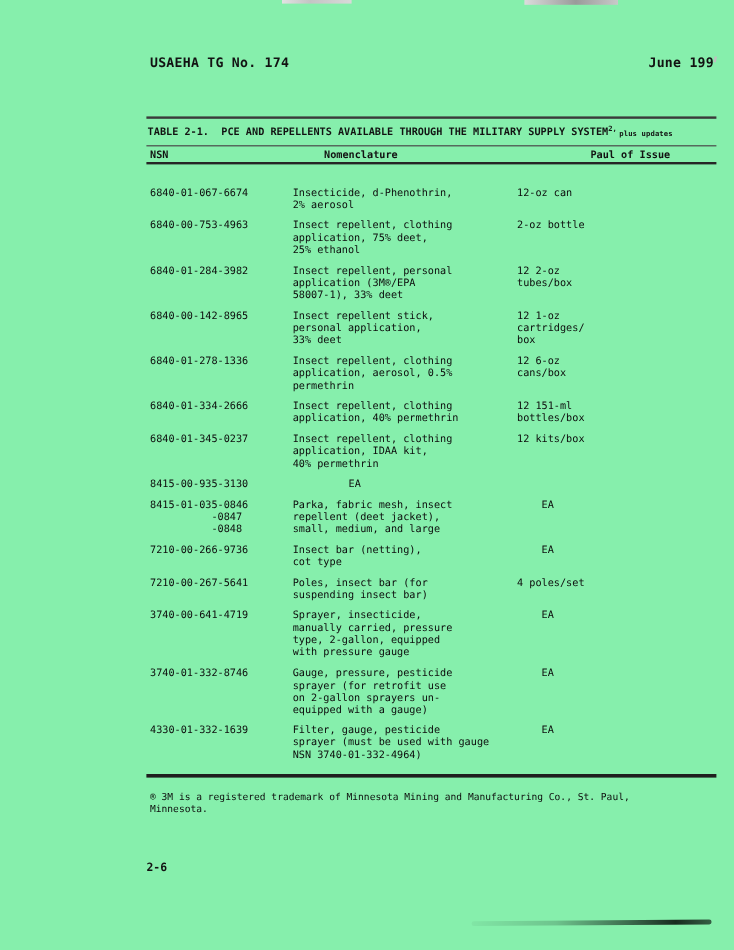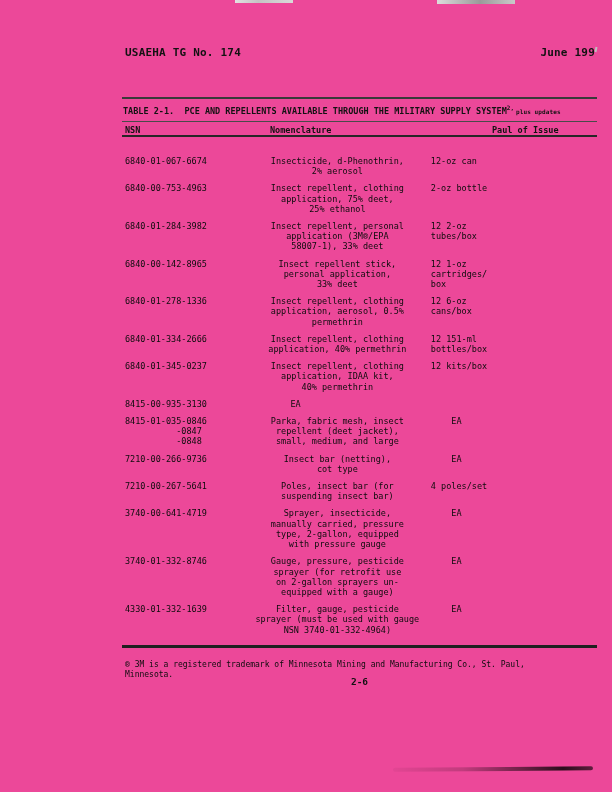--- a/index.html
+++ b/index.html
@@ -1,19 +1,19 @@
 <!DOCTYPE html>
 <html><head>
 <meta charset="utf-8">
 <style>
   html,body{margin:0;padding:0;background:#e8e8e8;}
   .page{
     position:relative;
     width:612px;height:792px;
-    background:#ec4899;
+    background:#86efac;
     overflow:hidden;
     font-family:"DejaVu Sans Mono","Liberation Mono",monospace;
     color:#121212;
   }
   
   .art{position:absolute;pointer-events:none;}
   .art-top1{left:235px;top:0;width:58px;height:3px;background:linear-gradient(to right,#e2e2e2,#c4c4c4 40%,#d9d9d9);}
   .art-top2{left:437px;top:0;width:78px;height:4px;background:linear-gradient(to right,#dcdcdc,#9a9a9a 55%,#c9c9c9);}
   .art-date-tick{left:595px;top:47px;width:2px;height:5px;background:#c0c0c0;transform:rotate(12deg);}
   .art-bottom{left:393px;top:767px;width:200px;height:4px;
@@ -41,30 +41,30 @@
   
   .col-head{position:absolute;top:125px;font-size:8.5px;font-weight:bold;white-space:pre;}
   .col-head.nsn{left:125px;}
   .col-head.nom{left:270px;}
   .col-head.unit{left:492px;}
   
   .tbody{position:absolute;left:0;top:156px;width:512px;}
   .trow{display:flex;margin-bottom:7px;}
   .cell{font-size:8.5px;line-height:10.2px;white-space:pre-wrap;font-weight:normal;color:#0c0c0c;}
   .cell.nsn{margin-left:125px;width:145px;}
-  .cell.nom{width:228px;text-align:center;}
+  .cell.nom{width:228px;}
   .cell.unit{width:99px;}
   
   .footnote{
     position:absolute;left:125px;top:660px;right:40px;
     font-size:8px;line-height:10px;white-space:pre-wrap;color:#0c0c0c;
   }
   .page-number{
-    position:absolute;left:122px;top:676px;width:475px;
-    text-align:center;font-size:9.5px;font-weight:bold;
+    position:absolute;left:122px;top:718px;width:475px;
+    font-size:9.5px;font-weight:bold;
   }
 </style>
 </head>
 <body>
 
 <div class="page">
 
   <div class="art art-top1"></div>
   <div class="art art-top2"></div>
   <div class="art art-date-tick"></div>

